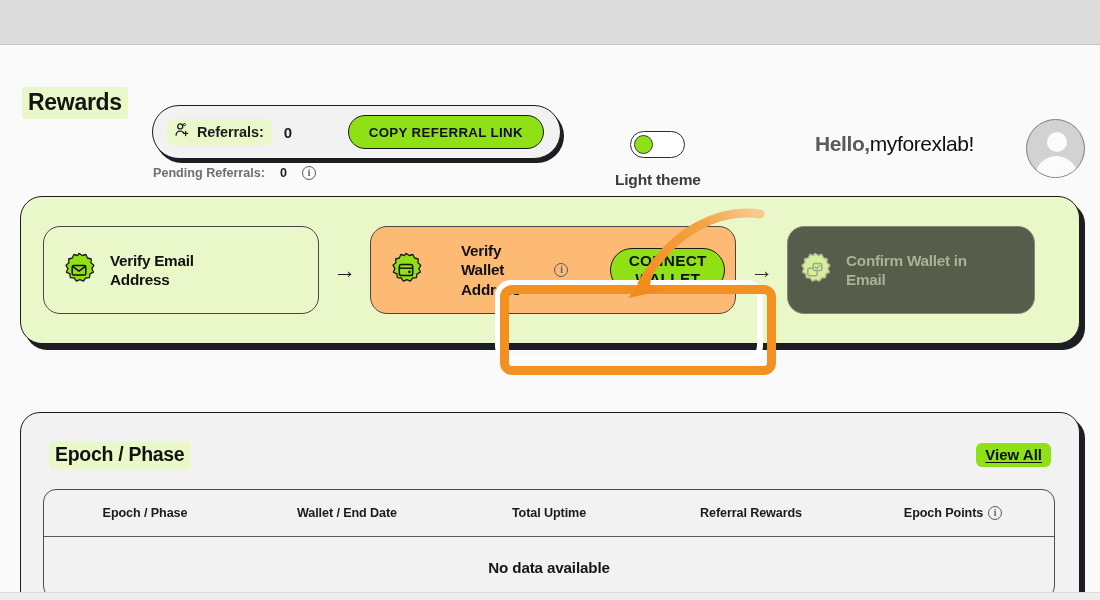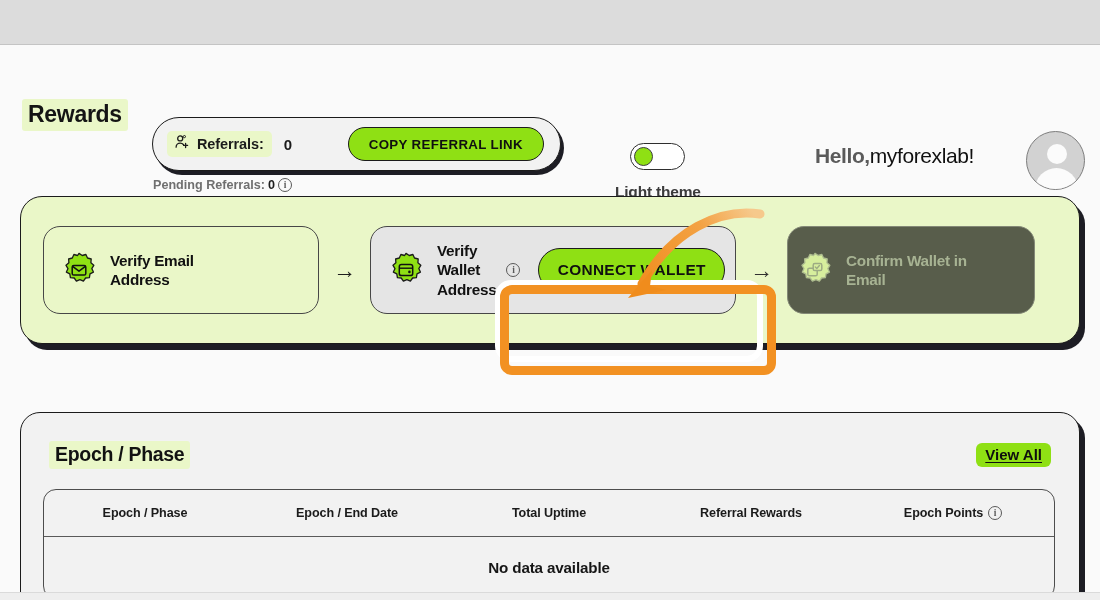--- a/index.html
+++ b/index.html
@@ -32,21 +32,21 @@
   }
 
   .page {
     position: absolute; left: 0; top: 45px;
     width: 1100px; height: 547px;
     background: #fafafa;
   }
 
   
   .header {
-    position: absolute; left: 0; top: 12px;
+    position: absolute; left: 0; top: 0;
     width: 1100px; height: 105px;
   }
 
   .page-title {
     position: absolute; left: 22px; top: 42px;
     font-size: 23px; font-weight: 700; letter-spacing: -0.3px;
     color: #141414;
     background: #eaf7c8;
     padding: 2px 6px 3px 6px;
     border-radius: 3px;
@@ -85,21 +85,21 @@
     border-radius: 18px;
     color: #101010;
     font-size: 13.3px; font-weight: 700; letter-spacing: 0.35px;
     padding: 0 20px;
     display: flex; align-items: center;
     cursor: pointer;
   }
 
   .pending {
     position: absolute; left: 153px; top: 121px;
-    display: flex; align-items: center; gap: 3px;
+    display: flex; align-items: center; gap: 15px;
     font-size: 12.6px; font-weight: 700; color: #6f6f6f;
   }
   .pending b { color: #1d1d1d; }
 
   
   .theme-wrap {
     position: absolute; left: 615px; top: 86px;
     display: flex; align-items: center; gap: 13px; flex-direction: column;
   }
   .toggle {
@@ -159,21 +159,21 @@
   }
 
   .step {
     height: 88px;
     border: 1.3px solid #474747;
     border-radius: 17px;
     display: flex; align-items: center;
     padding: 0 16px;
   }
   .step-1 { margin-left: 22px; width: 276px; background: #eaf7c8; }
-  .step-2 { width: 366px; background: #e5e5e5; padding-right: 10px; }
+  .step-2 { width: 366px; background: #fdba74; padding-right: 10px; gap: 24px; }
   .step-3 { width: 248px; background: #000000; opacity: .62; padding-left: 8px; }
 
   .badge {
     width: 38px; height: 38px; flex: 0 0 38px;
     display: flex; align-items: center; justify-content: center;
   }
   .badge svg { display: block; }
 
   .step-label {
     margin-left: 12px;
@@ -415,21 +415,21 @@
       <div class="epoch-title">Epoch / Phase</div>
 
       <div class="view-all">View All</div>
 
       <div class="table">
         <div class="thead">
           <div class="th">
             <span>Epoch / Phase</span>
           </div>
           <div class="th">
-            <span>Epoch / End Date</span>
+            <span>Wallet / End Date</span>
           </div>
           <div class="th">
             <span>Total Uptime</span>
           </div>
           <div class="th">
             <span>Referral Rewards</span>
           </div>
           <div class="th">
             <span>Epoch Points</span>
             <i class="info-i">i</i>

